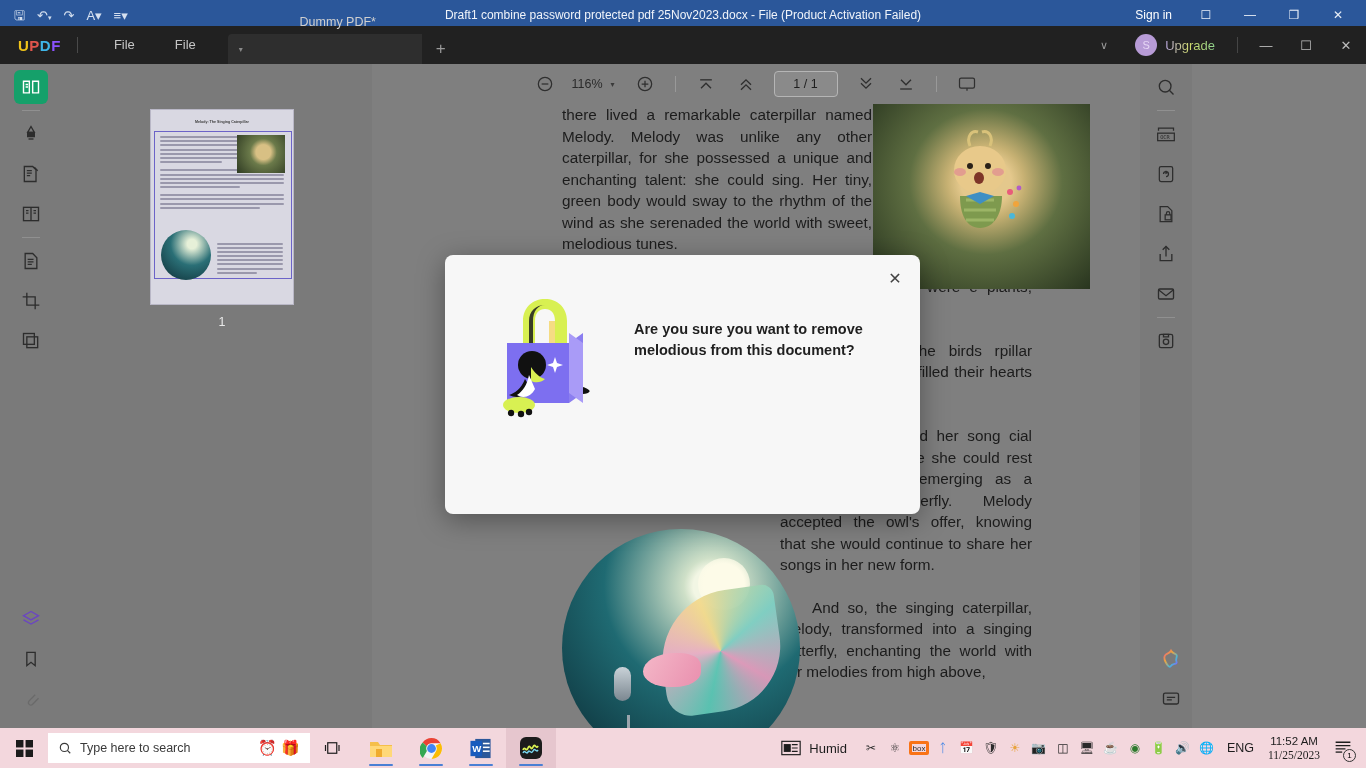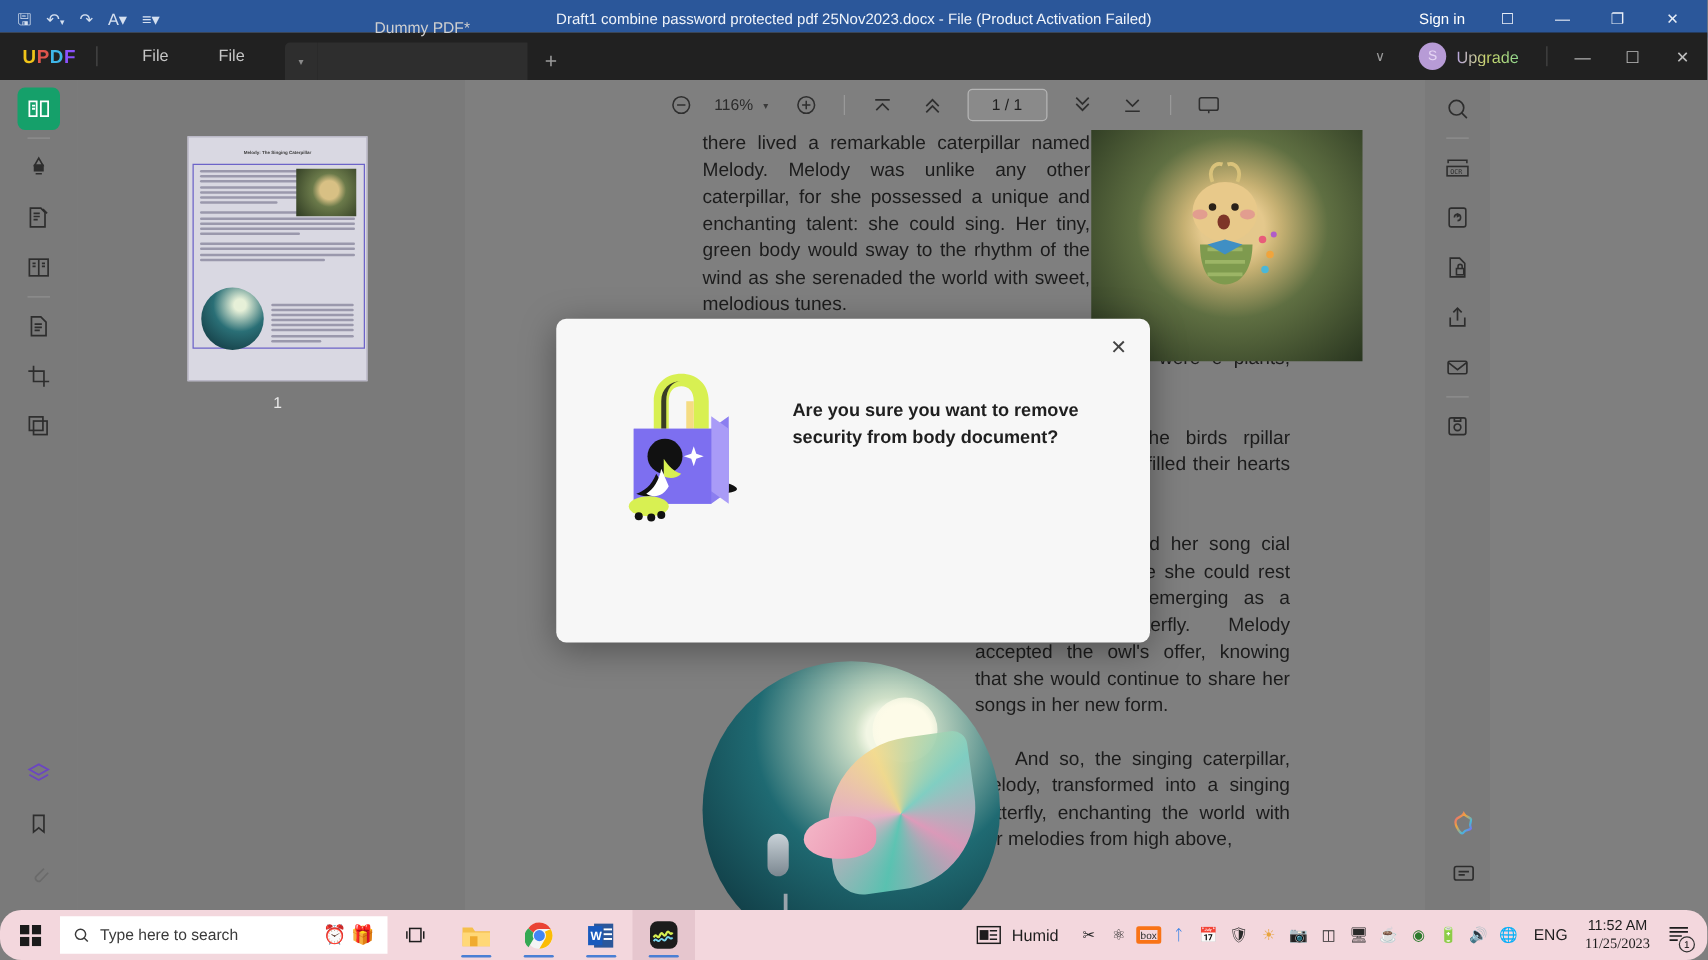--- a/index.html
+++ b/index.html
@@ -132,21 +132,21 @@
   .btn-primary {
     width: 120px; height: 32px; border-radius: 4px; border: none;
     background: #a374e0; color: #f3e9ff; font-size: 13.5px; font-family: "Liberation Sans", sans-serif;
   }
   .btn-secondary {
     width: 120px; height: 32px; border-radius: 4px; border: 1px solid #cfcfcf;
     background: #fff; color: #1f1f1f; font-size: 13.5px; font-family: "Liberation Sans", sans-serif;
   }
 
   
-  .taskbar { position: absolute; left: 0; bottom: 0; width: 1366px; height: 40px; background: #f3d7dd; display: flex; align-items: center; border-radius: 17px; }
+  .taskbar { position: absolute; left: 0; bottom: 0; width: 1366px; height: 40px; background: #f3d7dd; display: flex; align-items: center; }
   .start { width: 48px; height: 40px; display: flex; align-items: center; justify-content: center; }
   .search-box { width: 262px; height: 30px; background: #fff; display: flex; align-items: center; gap: 8px; padding: 0 10px; }
   .search-text { font-size: 12.5px; color: #3a3a3a; }
   .tb-emoji { font-size: 15px; }
   .taskview { width: 46px; height: 40px; display:flex; align-items:center; justify-content:center; }
   .tb-app { width: 50px; height: 40px; display:flex; align-items:center; justify-content:center; position: relative; }
   .tb-app.active { background: #e6c6ce; }
   .tb-app .underline { position: absolute; bottom: 2px; left: 13px; width: 24px; height: 2px; background: #4a7fd4; border-radius: 1px; }
   .tray { margin-left: auto; display: flex; align-items: center; height: 40px; padding-right: 6px; }
   .tray-icon { width: 24px; height: 40px; display: flex; align-items: center; justify-content: center; font-size: 12px; color: #2a2a2a; }
@@ -518,21 +518,21 @@
           <path d="M40 84c-4 10-10 14-16 16 8 4 16 2 22-6z" fill="#111"></path>
           <path d="M44 80c-2 10-6 16-12 20 6 4 14 2 18-6z" fill="#fff"></path>
           <ellipse cx="34" cy="110" rx="16" ry="8" fill="#d8f052"></ellipse>
           <circle cx="26" cy="118" r="3.2" fill="#111"></circle>
             <circle cx="36" cy="119" r="3.2" fill="#111"></circle>
           <circle cx="44" cy="117" r="3.2" fill="#111"></circle>
           <path d="M70 62l2 6 6 2-6 2-2 6-2-6-6-2 6-2z" fill="#fff"></path>
         </svg>
       </div>
 
-      <div class="modal-q">Are you sure you want to remove security from body document?</div>
+      <div class="modal-q">Are you sure you want to remove melodious from this document?</div>
 
     </div>
 
   </div>
 
   <div class="taskbar">
     <div class="start">
       <svg width="17" height="17" viewBox="0 0 16 16">
         <rect x="0" y="0" width="7" height="7" fill="#1b1b1b"></rect>
           <rect x="9" y="0" width="7" height="7" fill="#1b1b1b"></rect>

